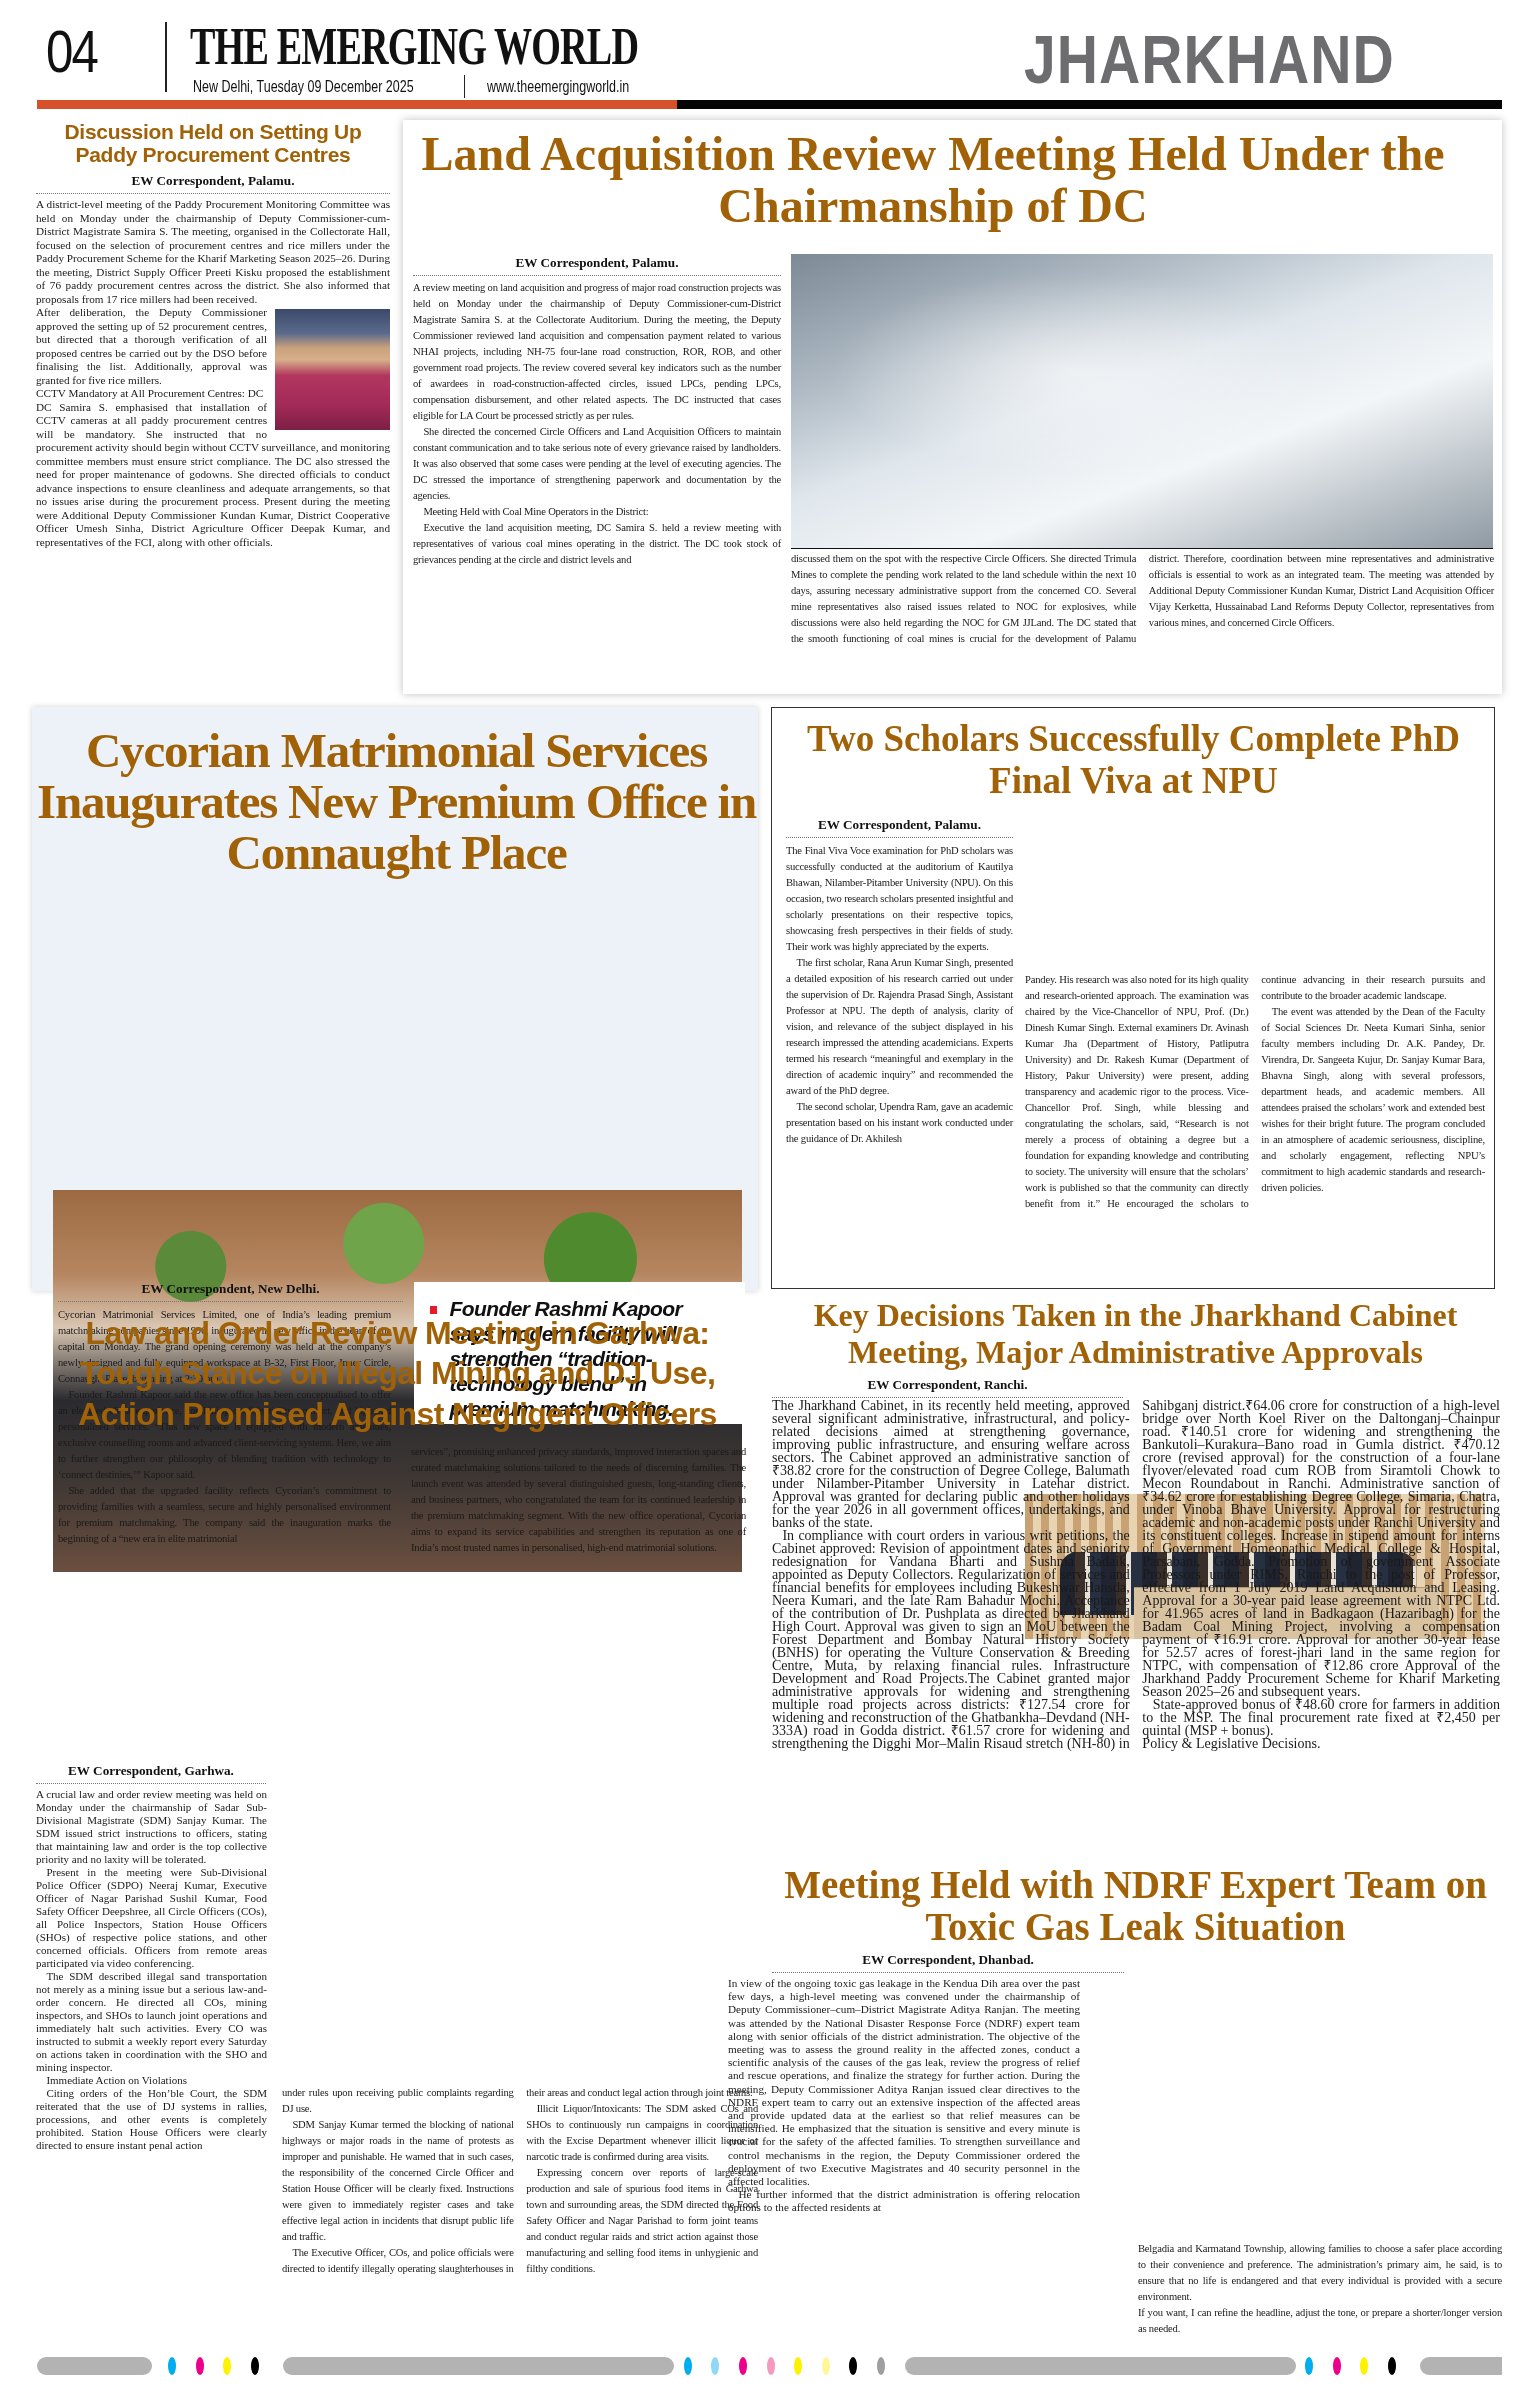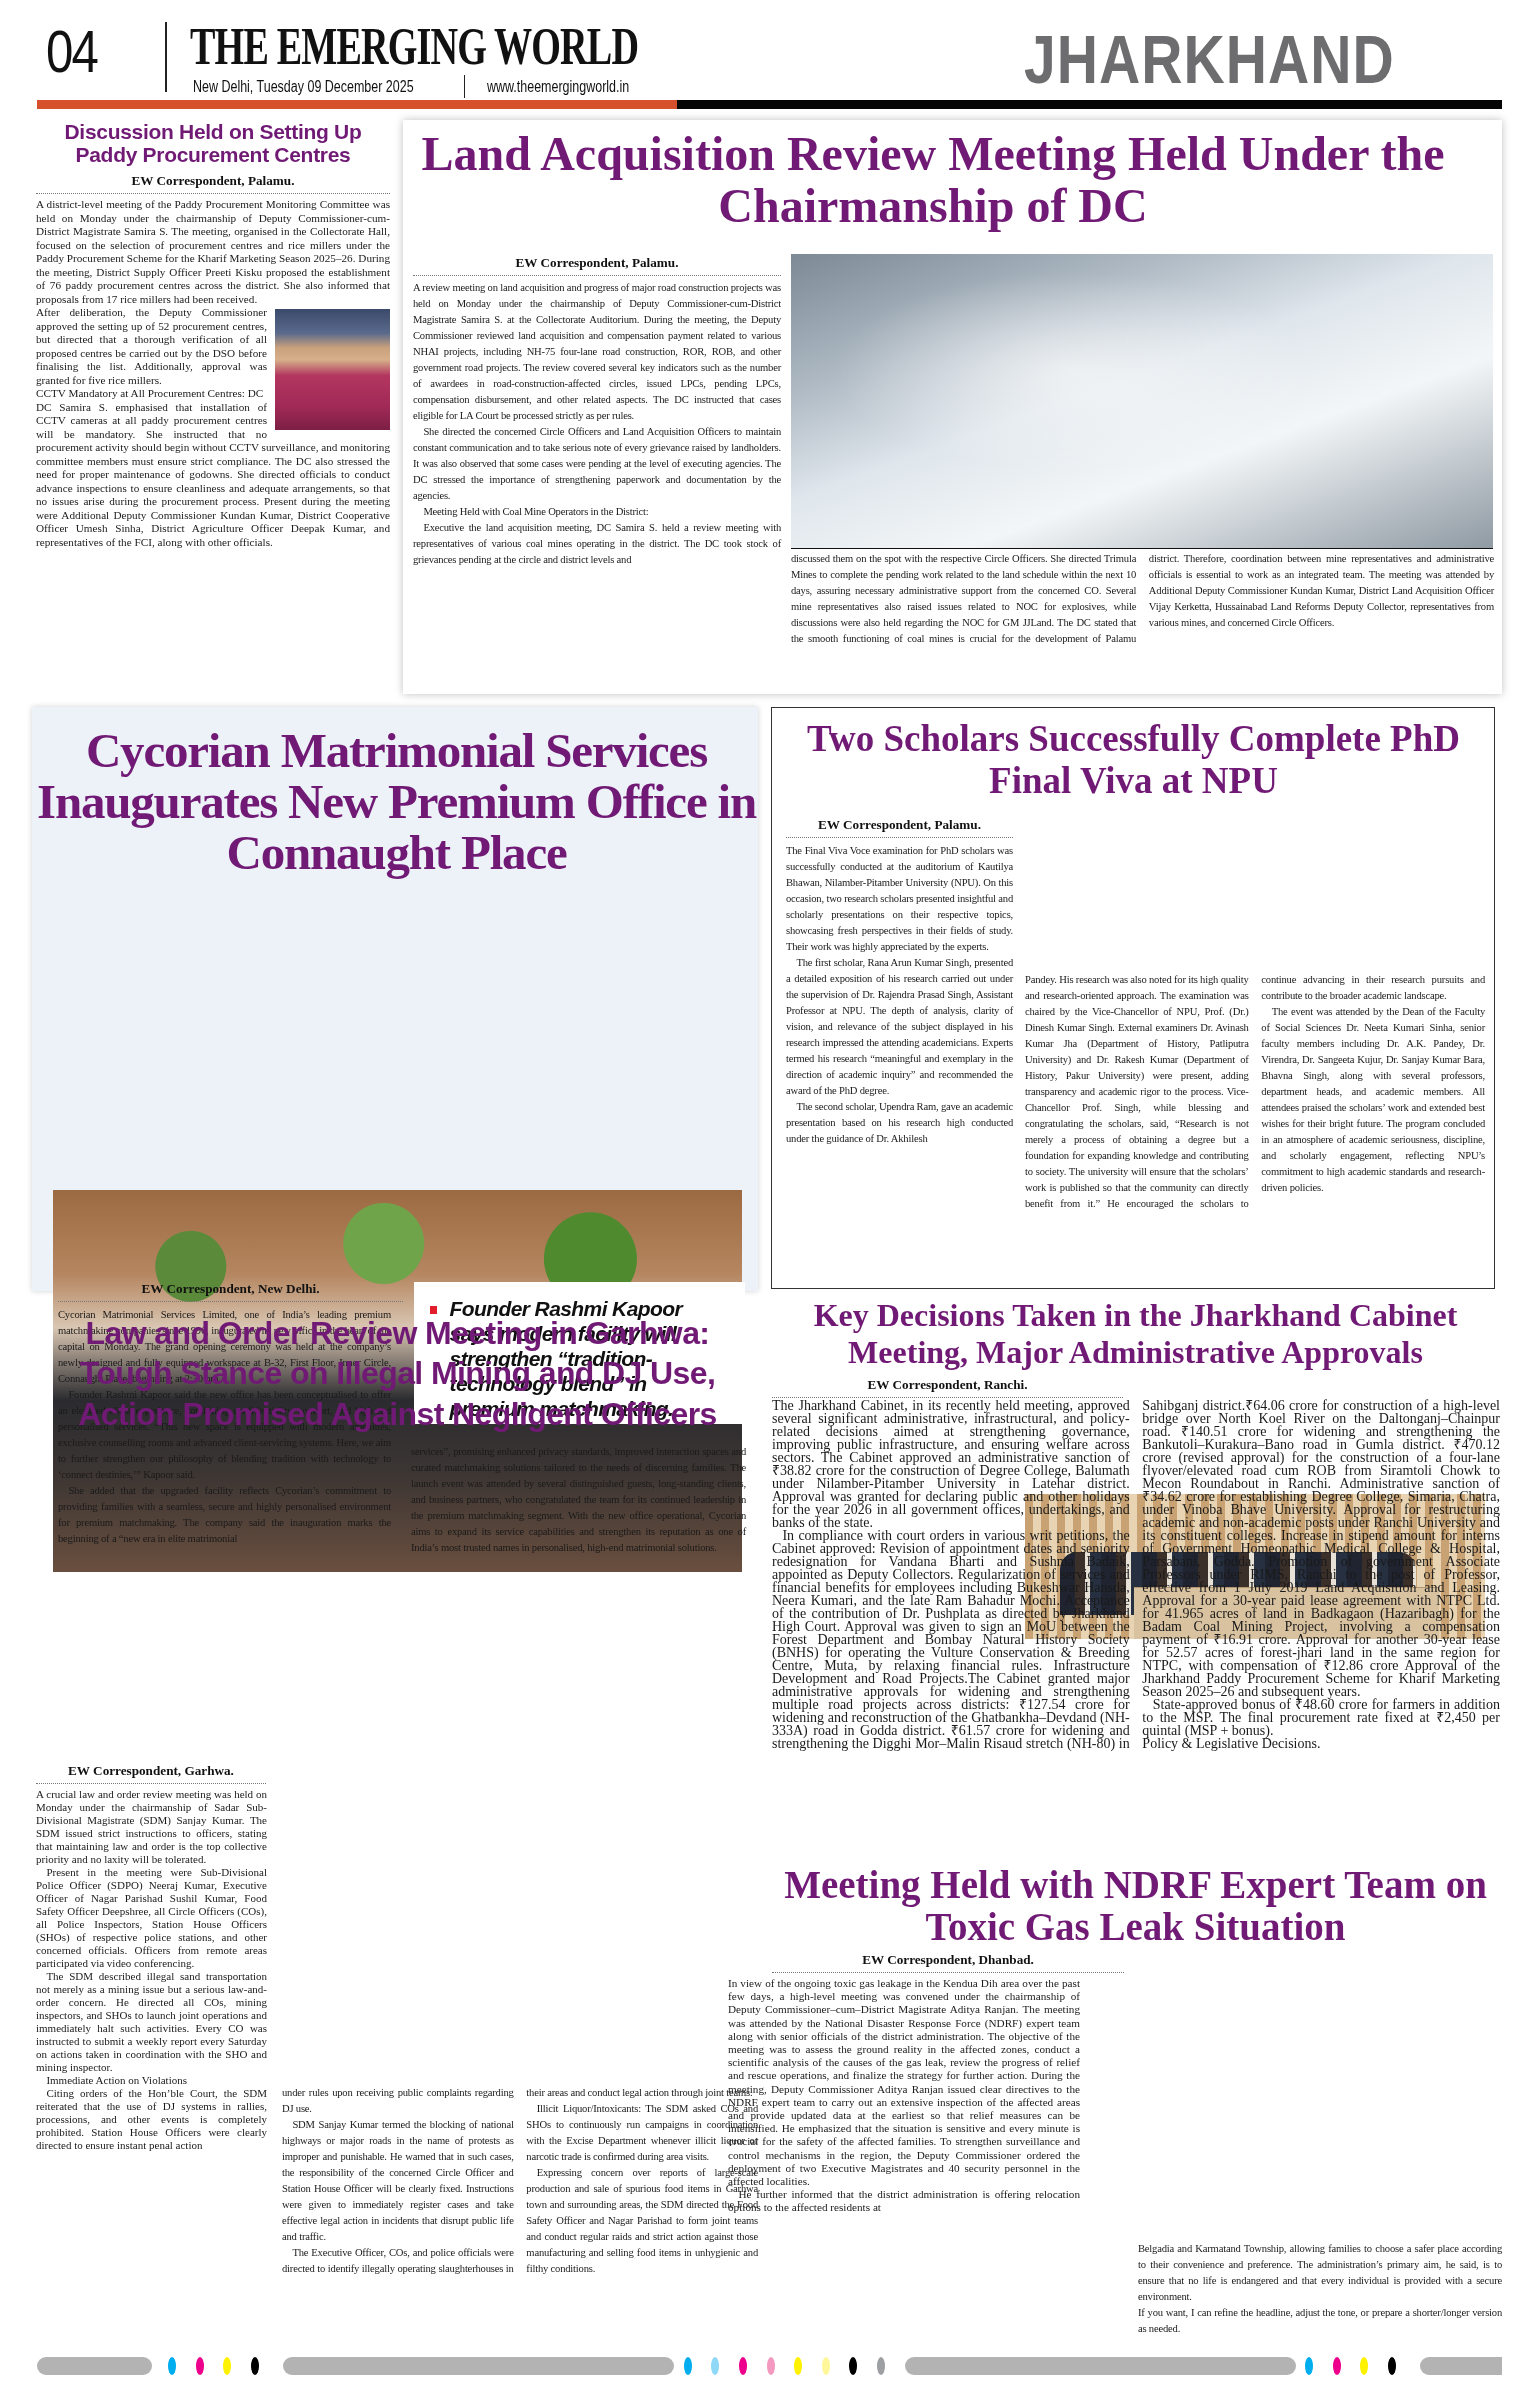--- a/index.html
+++ b/index.html
@@ -13,21 +13,21 @@
   .mast-sep1 { left: 165px; top: 22px; width: 1.7px; height: 70px; background: #222; }
   .mast-title { left: 190px; top: 19.6px; font-family: "Liberation Serif", serif; font-weight: 700; font-size: 53px; line-height: 1; letter-spacing: -1.2px; transform: scaleX(0.72); transform-origin: left top; white-space: nowrap; }
   .mast-date { left: 193px; top: 78px; font-family: "Liberation Sans", sans-serif; font-size: 16px; transform: scaleX(0.78); transform-origin: left top; white-space: nowrap; }
   .mast-sep2 { left: 464px; top: 75px; width: 1.2px; height: 23px; background: #222; }
   .mast-url { left: 487px; top: 78px; font-family: "Liberation Sans", sans-serif; font-size: 16px; transform: scaleX(0.78); transform-origin: left top; white-space: nowrap; }
   .section-name { left: 1024px; top: 25px; font-family: "Liberation Sans", sans-serif; font-weight: 700; font-size: 68px; color: #6d6d6f; line-height: 1; transform: scaleX(0.84); transform-origin: left top; letter-spacing: 1.2px; white-space: nowrap; }
   .bar-orange { left: 37px; top: 100px; width: 640px; height: 9.2px; background: #d5502b; }
   .bar-black { left: 677px; top: 100px; width: 825px; height: 9.2px; background: #050505; }
 
   
-  .headline { font-family: "Liberation Serif", serif; font-weight: 700; text-align: center; line-height: 1.08; color: #701a75; }
+  .headline { font-family: "Liberation Serif", serif; font-weight: 700; text-align: center; line-height: 1.08; color: #a16207; }
   .headline.sans { font-family: "Liberation Sans", sans-serif; letter-spacing: -0.6px; }
   .byline { font-family: "Liberation Serif", serif; font-weight: 700; font-size: 13.2px; text-align: center; padding-bottom: 3.5px; border-bottom: 1.2px dotted #777; margin-bottom: 4.6px; }
   .body-text { font-family: "Liberation Serif", serif; font-size: 11.2px; line-height: 13.5px; text-align: justify; color: #1a1a1a; }
   .body-text p { text-indent: 10.4px; }
   .body-text p.noindent { text-indent: 0; }
   .body-text.narrow { font-size: 10.6px; line-height: 16px; letter-spacing: -0.2px; }
   .cols2 { column-count: 2; column-gap: 12.7px; }
 
   .photo { background: #888; overflow: hidden; position: relative; }
 
@@ -157,21 +157,21 @@
 <div class="abs a3-col2 body-text narrow">
   <p class="noindent">services”, promising enhanced privacy standards, improved interaction spaces and curated matchmaking solutions tailored to the needs of discerning families. The launch event was attended by several distinguished guests, long-standing clients, and business partners, who congratulated the team for its continued leadership in the premium matchmaking segment. With the new office operational, Cycorian aims to expand its service capabilities and strengthen its reputation as one of India’s most trusted names in personalised, high-end matrimonial solutions.</p>
 </div>
 
 <div class="abs a4-frame"></div>
 <h1 class="abs headline a4-headline">Two Scholars Successfully Complete PhD Final Viva at NPU</h1>
 <div class="abs a4-byline byline">EW Correspondent, Palamu.</div>
 <div class="abs a4-col1 body-text narrow">
   <p class="noindent">The Final Viva Voce examination for PhD scholars was successfully conducted at the auditorium of Kautilya Bhawan, Nilamber-Pitamber University (NPU). On this occasion, two research scholars presented insightful and scholarly presentations on their respective topics, showcasing fresh perspectives in their fields of study. Their work was highly appreciated by the experts.</p>
   <p>The first scholar, Rana Arun Kumar Singh, presented a detailed exposition of his research carried out under the supervision of Dr. Rajendra Prasad Singh, Assistant Professor at NPU. The depth of analysis, clarity of vision, and relevance of the subject displayed in his research impressed the attending academicians. Experts termed his research “meaningful and exemplary in the direction of academic inquiry” and recommended the award of the PhD degree.</p>
-  <p>The second scholar, Upendra Ram, gave an academic presentation based on his research high conducted under the guidance of Dr. Akhilesh</p>
+  <p>The second scholar, Upendra Ram, gave an academic presentation based on his instant work conducted under the guidance of Dr. Akhilesh</p>
 </div>
 <div class="abs a4-photo photo">
   <div class="people"></div>
   <div class="table"></div>
 </div>
 <div class="abs a4-cols body-text narrow cols2">
   <p class="noindent">Pandey. His research was also noted for its high quality and research-oriented approach. The examination was chaired by the Vice-Chancellor of NPU, Prof. (Dr.) Dinesh Kumar Singh. External examiners Dr. Avinash Kumar Jha (Department of History, Patliputra University) and Dr. Rakesh Kumar (Department of History, Pakur University) were present, adding transparency and academic rigor to the process. Vice-Chancellor Prof. Singh, while blessing and congratulating the scholars, said, “Research is not merely a process of obtaining a degree but a foundation for expanding knowledge and contributing to society. The university will ensure that the scholars’ work is published so that the community can directly benefit from it.” He encouraged the scholars to continue advancing in their research pursuits and contribute to the broader academic landscape.</p>
   <p>The event was attended by the Dean of the Faculty of Social Sciences Dr. Neeta Kumari Sinha, senior faculty members including Dr. A.K. Pandey, Dr. Virendra, Dr. Sangeeta Kujur, Dr. Sanjay Kumar Bara, Bhavna Singh, along with several professors, department heads, and academic members. All attendees praised the scholars’ work and extended best wishes for their bright future. The program concluded in an atmosphere of academic seriousness, discipline, and scholarly engagement, reflecting NPU’s commitment to high academic standards and research-driven policies.</p>
 </div>
 

